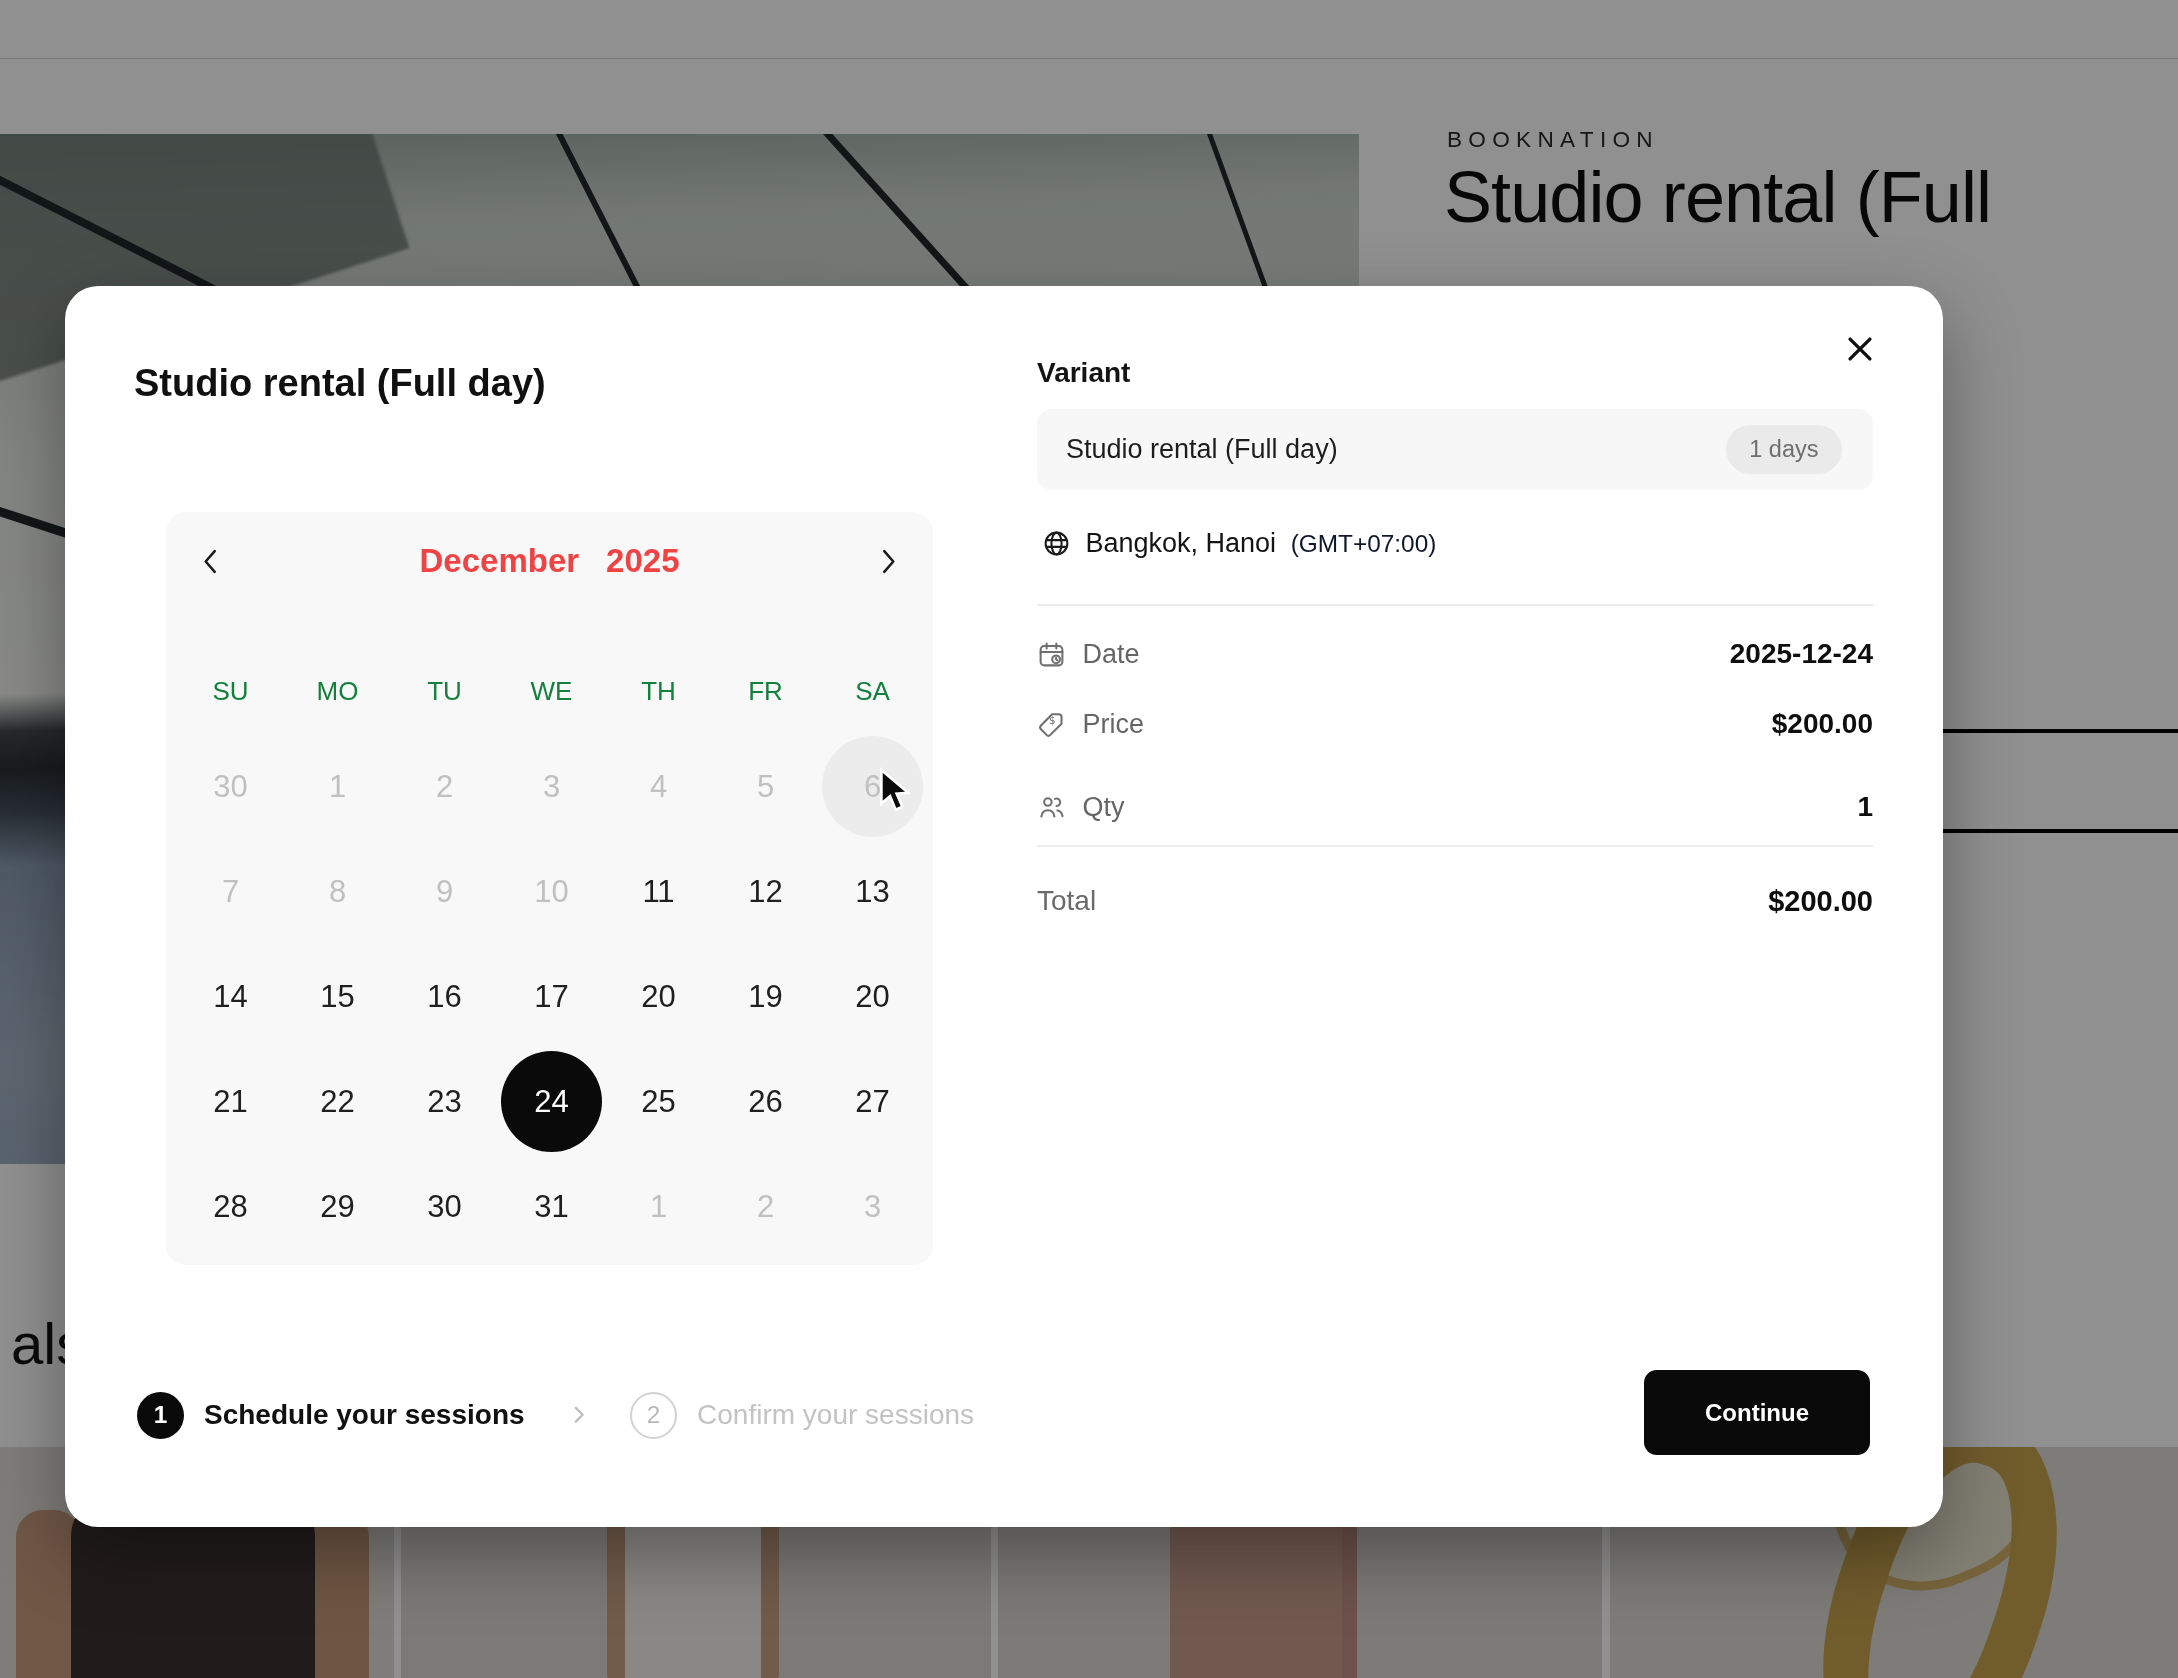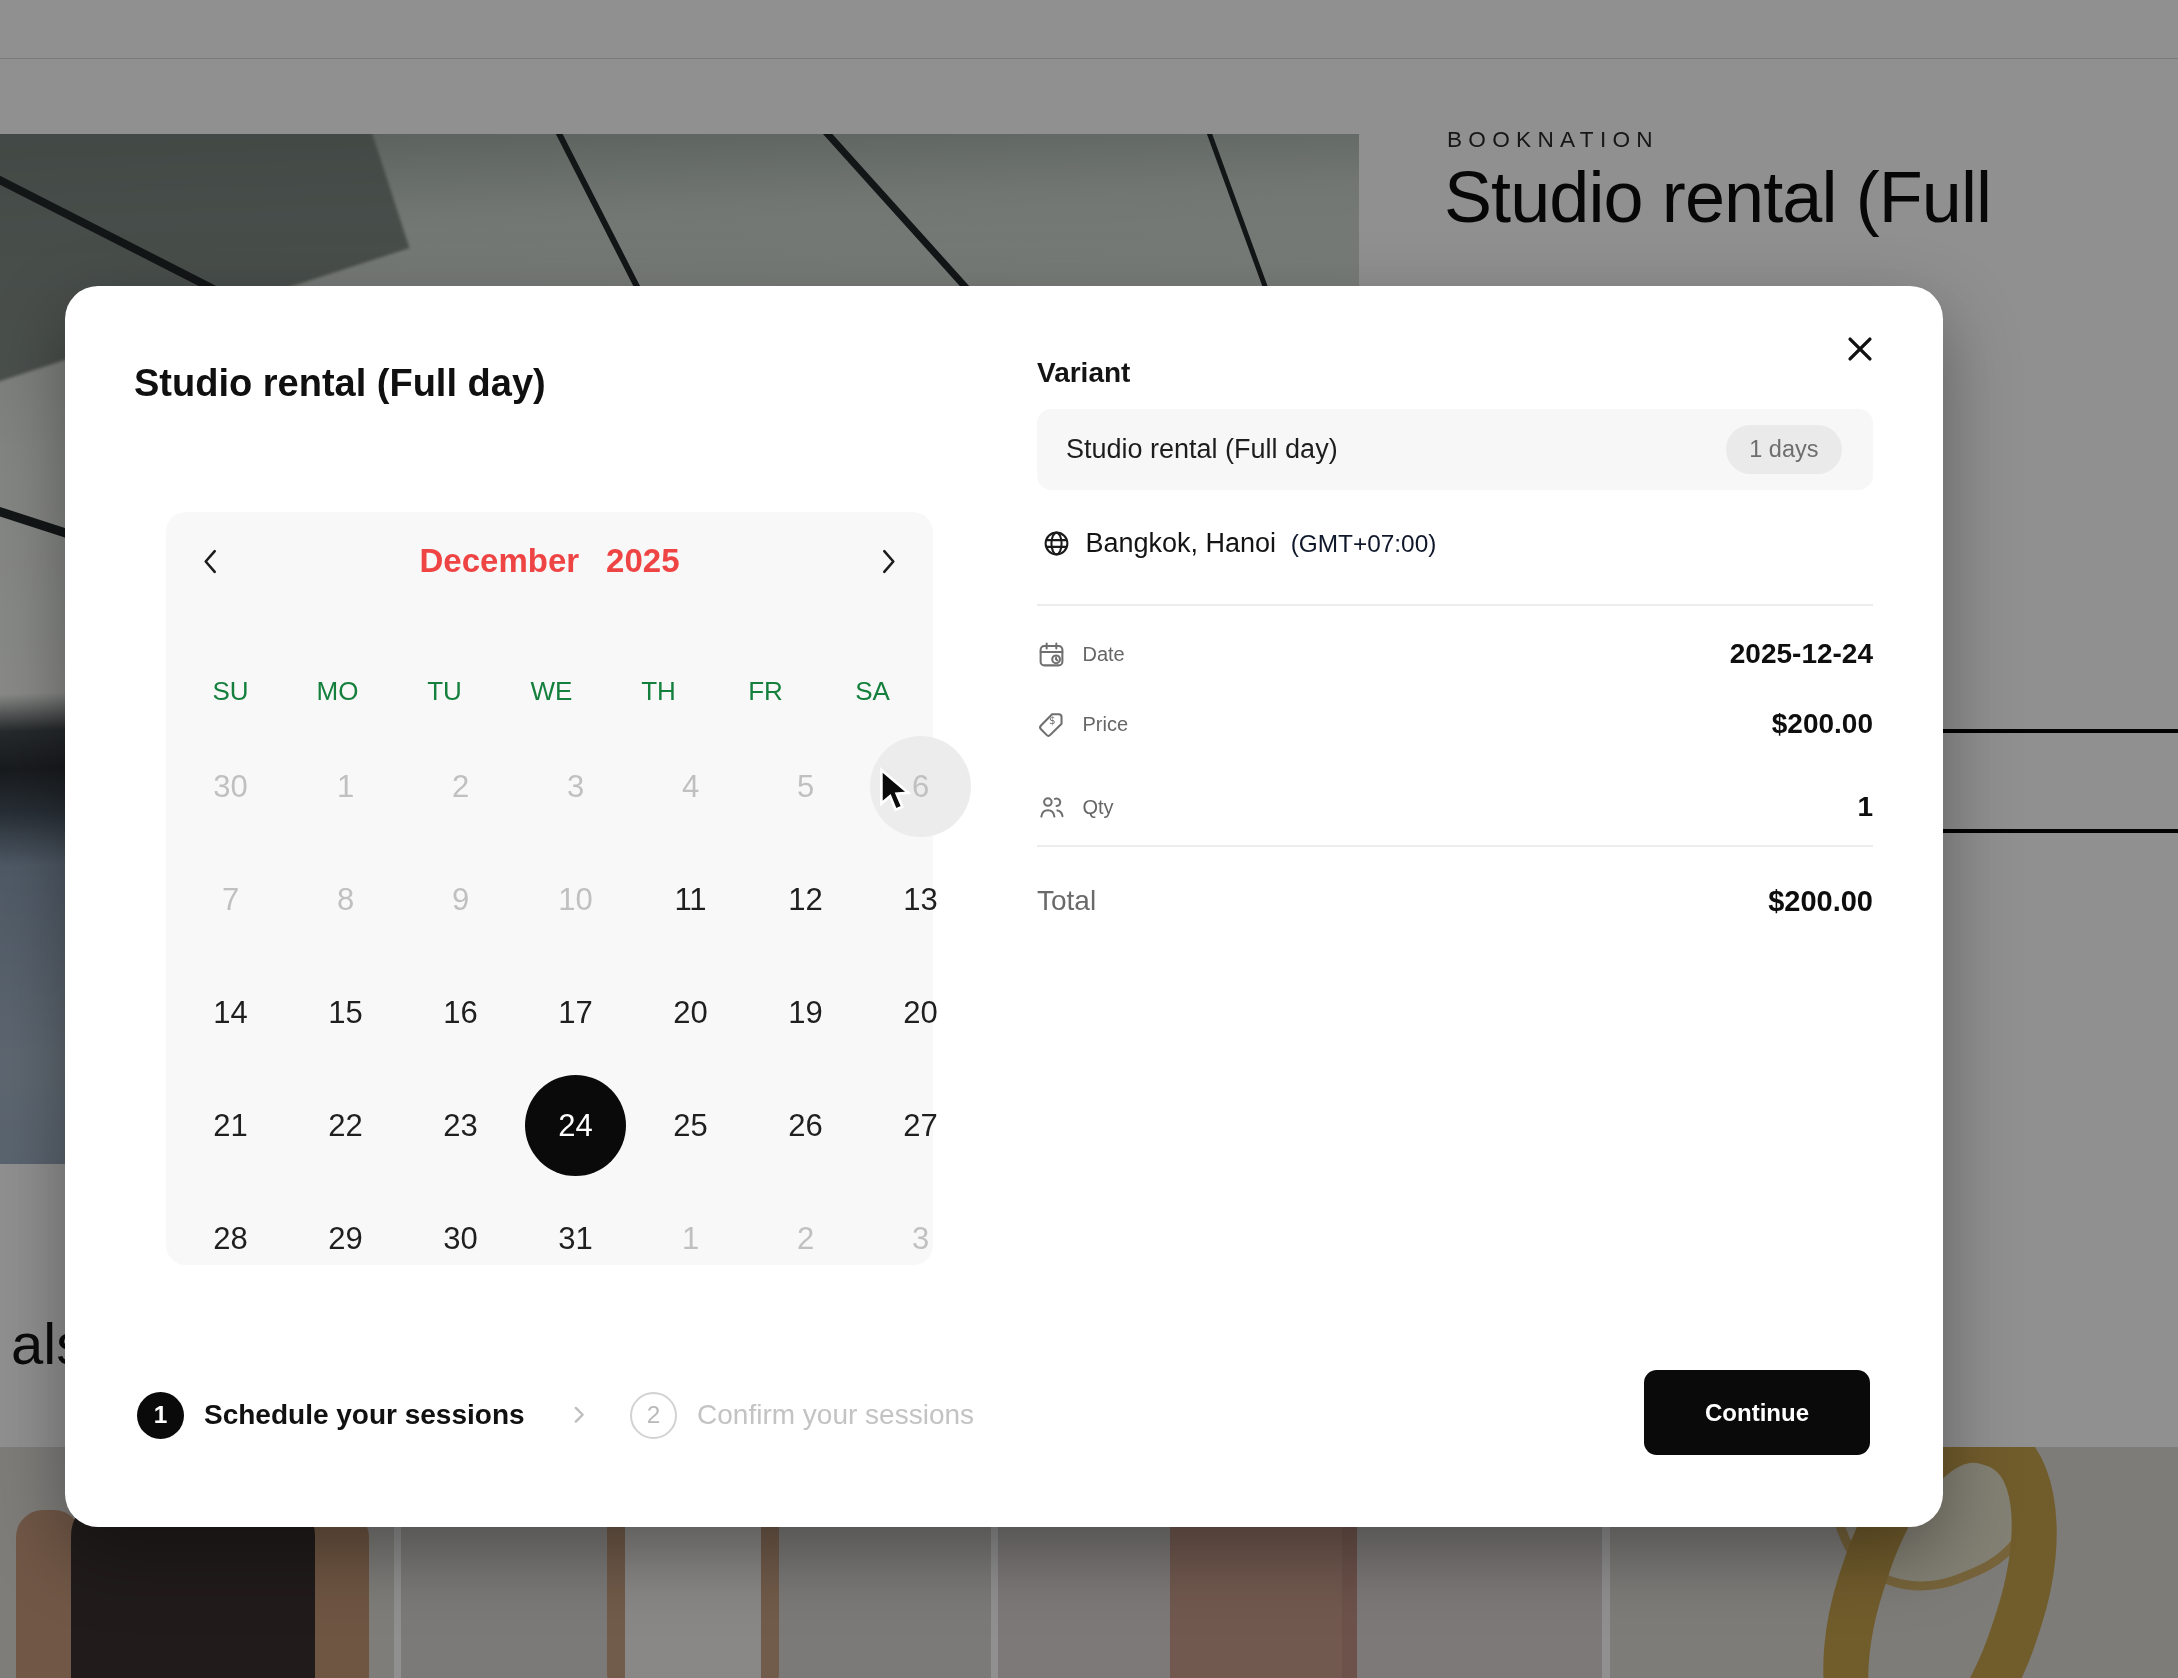--- a/index.html
+++ b/index.html
@@ -54,41 +54,41 @@
   .mtitle{position:absolute;left:69px;top:76px;font-size:38px;font-weight:700;color:#101010;}
 
   
   .calcard{position:absolute;left:101px;top:226px;width:767px;height:753px;background:#f8f8f8;border-radius:20px;}
   .calhead{position:absolute;left:0;top:20px;width:100%;height:58px;display:flex;align-items:center;}
   .navbtn{width:58px;height:58px;display:flex;align-items:center;justify-content:center;background:none;border:none;padding:0;cursor:pointer;color:#1c1c1c;}
   .navprev{position:absolute;left:16.3px;top:0;}
   .navnext{position:absolute;right:16.3px;top:0;}
   .monthyear{position:absolute;left:0;width:100%;height:58px;display:flex;align-items:center;justify-content:center;gap:27px;
              font-size:33px;font-weight:700;color:#ef4444;}
-  .calgrid{position:absolute;left:11px;top:136px;width:745px;display:grid;grid-template-columns:repeat(7,107px);grid-auto-rows:105px;gap:8px;}
+  .calgrid{position:absolute;left:11px;top:136px;width:745px;display:grid;grid-template-columns:repeat(7,107px);grid-auto-rows:105px;}
   .calweek{position:absolute;left:11px;top:136px;width:745px;display:grid;grid-template-columns:repeat(7,107px);height:86px;}
   .dow{display:flex;align-items:center;justify-content:center;font-size:26px;font-weight:400;color:#15803d;}
   .calgrid{top:222px;}
   .day{position:relative;display:flex;align-items:center;justify-content:center;font-size:31px;color:#1f1f1f;z-index:0;cursor:pointer;}
   .day.dis{color:#c0c0c0;}
   .day span{position:relative;z-index:2;}
   .day.sel{color:#fff;font-weight:500;}
   .day.sel::before{content:'';position:absolute;width:101px;height:101px;border-radius:50%;background:#0a0a0a;z-index:1;}
   .day.hover::before{content:'';position:absolute;width:101px;height:101px;border-radius:50%;background:#ececec;z-index:1;}
   .vlabel{position:absolute;left:972px;top:71px;font-size:28px;font-weight:600;color:#141414;}
   .vcard{position:absolute;left:972px;top:123px;width:836px;height:81px;background:#f7f7f7;border-radius:14.5px;display:flex;align-items:center;justify-content:space-between;padding:0 31px 0 29px;box-sizing:border-box;}
   .vname{font-size:27px;color:#1d1d1d;}
   .vbadge{background:#eaeaea;border-radius:904px;padding:11px 23.5px;font-size:23.5px;color:#6e6e6e;}
   .locrow{position:absolute;left:977px;top:242px;display:flex;align-items:center;gap:14.5px;}
   .locname{font-size:27px;font-weight:500;color:#141414;}
   .loctz{font-size:24.4px;color:#0f172a;}
   .div1{position:absolute;left:972px;top:318px;width:836px;height:1.8px;background:#ececec;}
   .srow{position:absolute;left:972px;width:836px;height:52px;display:flex;align-items:center;}
   .srow .ic{width:31px;height:31px;margin-right:14.5px;color:#6f6f6f;flex:0 0 auto;display:flex;align-items:center;}
-  .srow .lab{font-size:20px;color:#666;}
+  .srow .lab{font-size:27px;color:#666;}
   .srow .val{margin-left:auto;font-size:28px;font-weight:700;color:#0e0e0e;}
   .srow1{top:342px;} .srow2{top:412px;} .srow3{top:495px;}
   .div2{position:absolute;left:972px;top:559px;width:836px;height:1.8px;background:#ececec;}
   .trow{position:absolute;left:972px;top:588px;width:836px;height:54px;display:flex;align-items:center;}
   .trow .lab{font-size:28px;color:#6a6a6a;}
   .trow .val{margin-left:auto;font-size:29px;font-weight:700;color:#0d0d0d;}
 
   
   .steps{position:absolute;left:72px;top:1093px;height:72px;display:flex;align-items:center;}
   .stepcircle{width:47px;height:47px;border-radius:50%;display:flex;align-items:center;justify-content:center;font-size:24.4px;font-weight:700;box-sizing:border-box;}

